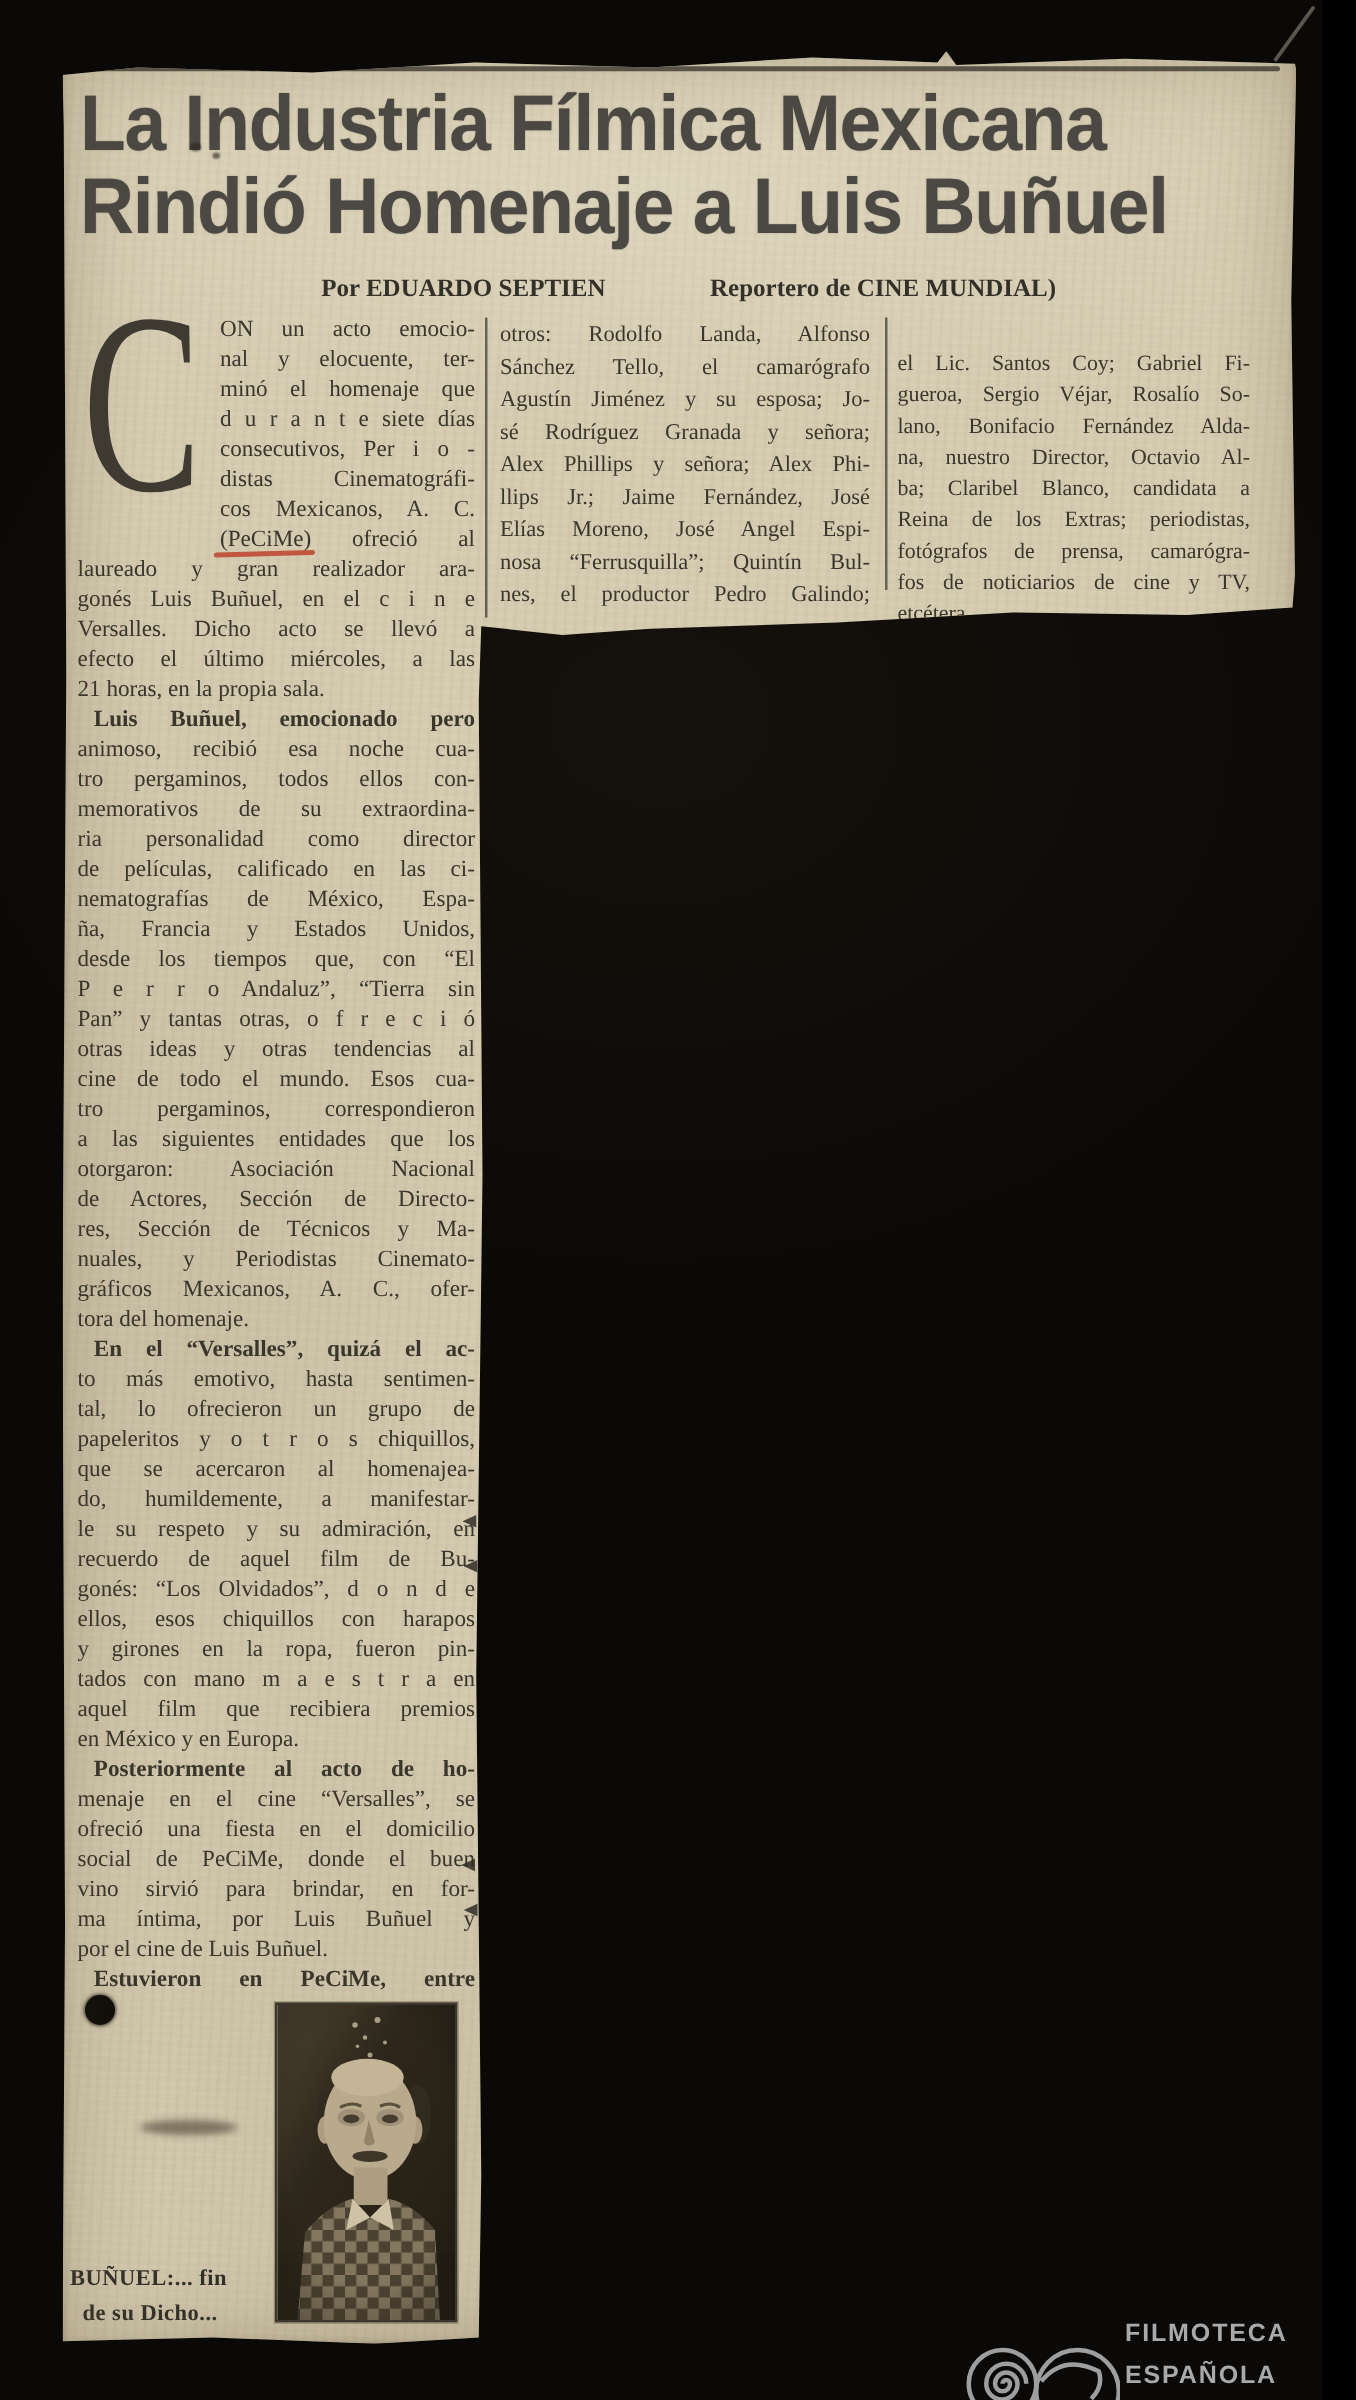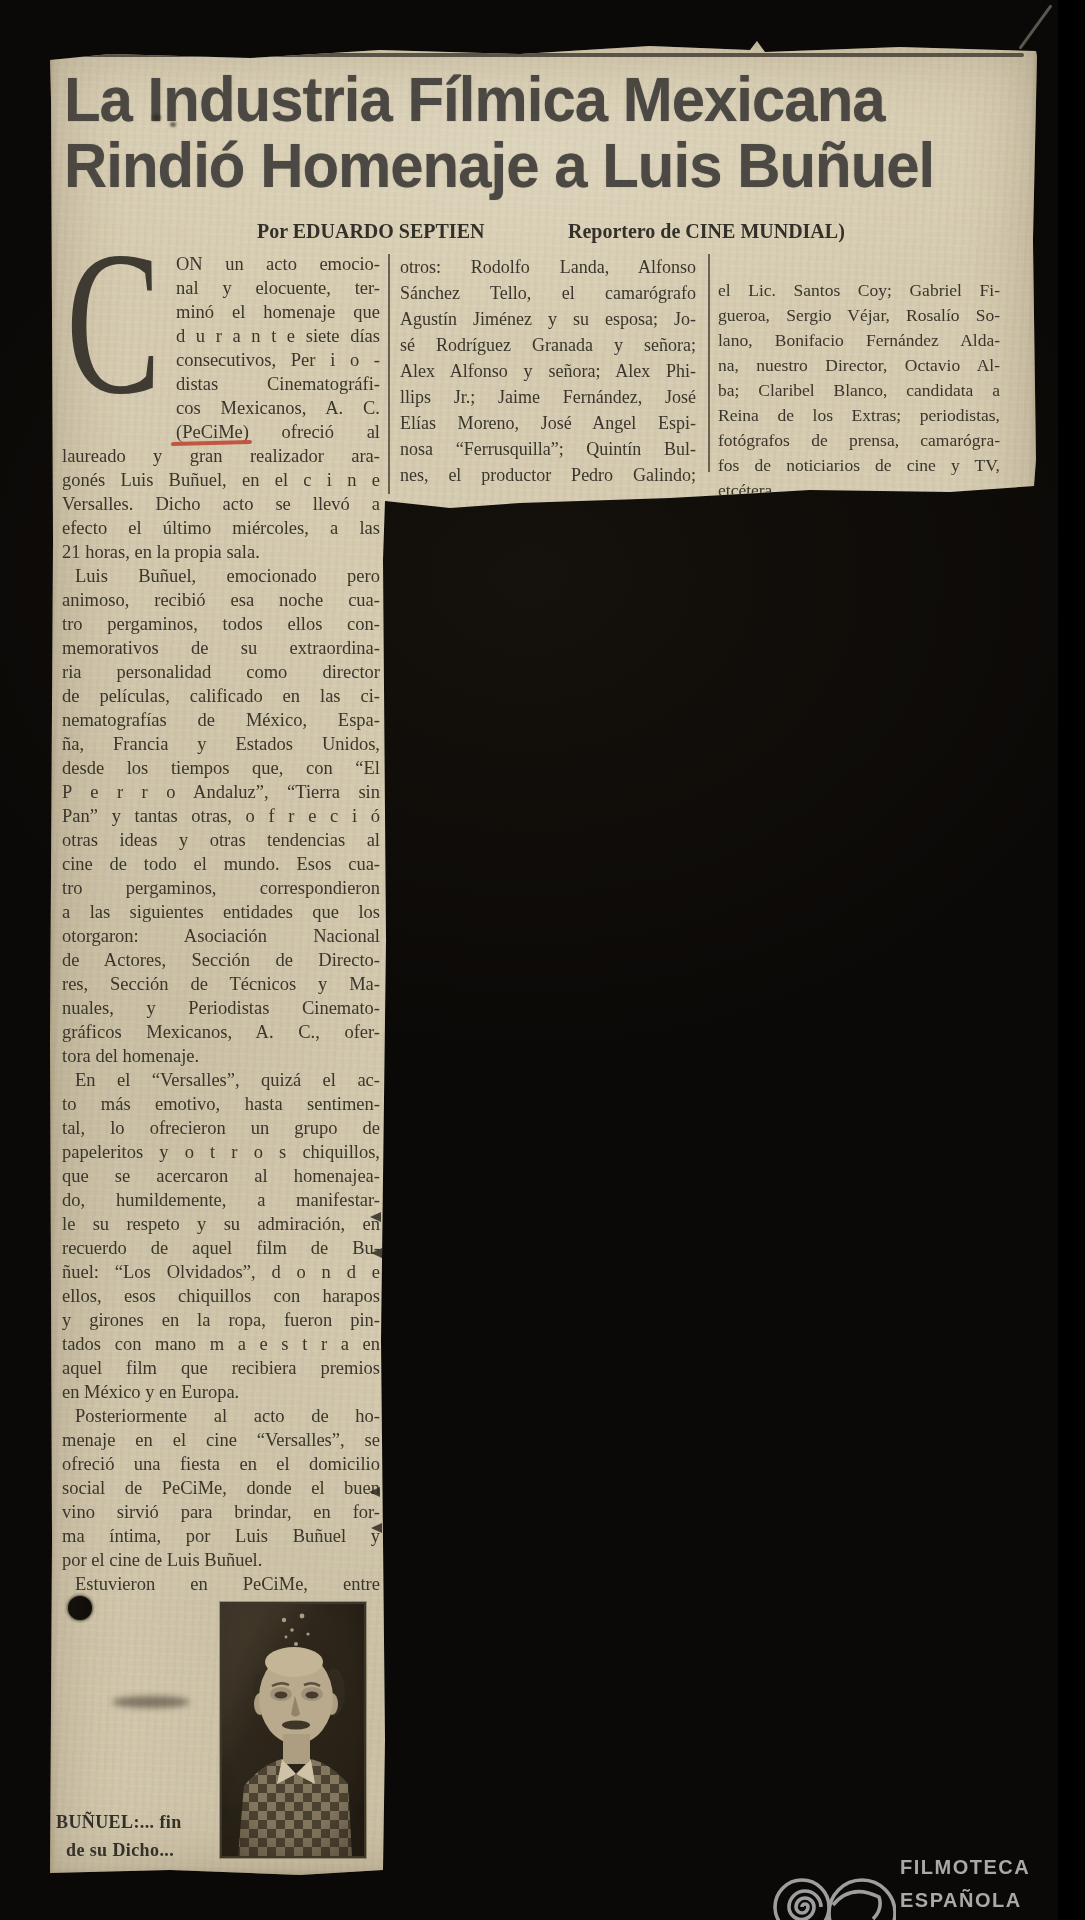--- a/index.html
+++ b/index.html
@@ -39,21 +39,21 @@
     font-weight:700;font-size:20px;}
   .byline .author{position:absolute;left:192px;white-space:nowrap;margin-left:15px;}
   .byline .role{position:absolute;left:518px;white-space:nowrap;}
   
   .col{position:absolute;color:#3a362c;}
   #col1{left:12px;top:212px;width:318px;font-size:18.5px;line-height:24px;}
   #col2{left:350px;top:214px;width:296px;font-size:18px;line-height:26px;}
   #col3{left:668px;top:214px;width:282px;font-size:17.5px;line-height:25px;margin-top:24px;}
   .ln{text-align:justify;text-align-last:justify;white-space:normal;}
   .ln.end{text-align-last:left;}
-  .ln.ind{text-indent:13px;}
+  .ln.ind{text-indent:13px;font-weight:bold;}
   .ln.dc{padding-left:114px;}
   .vrule{position:absolute;width:2px;background:#4c473c;opacity:.8;}
   #rule1{left:338px;top:214px;height:240px;}
   #rule2{left:658px;top:214px;height:218px;}
   .dropcap{position:absolute;left:16px;top:200px;font-size:198px;line-height:160px;
     color:#3f3b33;font-family:"Liberation Serif", serif;font-weight:400;
     transform:scale(.72,1.04);transform-origin:left top;}
   .hl{position:relative;}
   .hl::after{content:'';position:absolute;left:-5px;right:-3px;bottom:-3px;height:4px;
     background:#bf4a35;border-radius:3px;transform:rotate(-1.6deg);opacity:.9;}
@@ -136,42 +136,42 @@
         <div class="ln">gráficos Mexicanos, A. C., ofer-</div>
         <div class="ln end">tora del homenaje.</div>
         <div class="ln ind">En el “Versalles”, quizá el ac-</div>
         <div class="ln">to más emotivo, hasta sentimen-</div>
         <div class="ln">tal, lo ofrecieron un grupo de</div>
         <div class="ln">papeleritos y o t r o s chiquillos,</div>
         <div class="ln">que se acercaron al homenajea-</div>
         <div class="ln">do, humildemente, a manifestar-</div>
         <div class="ln">le su respeto y su admiración, en</div>
         <div class="ln">recuerdo de aquel film de Bu-</div>
-        <div class="ln">ñuel: “Los Olvidados”, d o n d e</div>
+        <div class="ln">gonés: “Los Olvidados”, d o n d e</div>
         <div class="ln">ellos, esos chiquillos con harapos</div>
         <div class="ln">y girones en la ropa, fueron pin-</div>
         <div class="ln">tados con mano m a e s t r a en</div>
         <div class="ln">aquel film que recibiera premios</div>
         <div class="ln end">en México y en Europa.</div>
         <div class="ln ind">Posteriormente al acto de ho-</div>
         <div class="ln">menaje en el cine “Versalles”, se</div>
         <div class="ln">ofreció una fiesta en el domicilio</div>
         <div class="ln">social de PeCiMe, donde el buen</div>
         <div class="ln">vino sirvió para brindar, en for-</div>
         <div class="ln">ma íntima, por Luis Buñuel y</div>
         <div class="ln end">por el cine de Luis Buñuel.</div>
         <div class="ln ind">Estuvieron en PeCiMe, entre</div>
       </div>
     <div class="vrule" id="rule1"></div>
     <div class="col" id="col2">
         <div class="ln">otros: Rodolfo Landa, Alfonso</div>
         <div class="ln">Sánchez Tello, el camarógrafo</div>
         <div class="ln">Agustín Jiménez y su esposa; Jo-</div>
         <div class="ln">sé Rodríguez Granada y señora;</div>
-        <div class="ln">Alex Alfonso y señora; Alex Phi-</div>
+        <div class="ln">Alex Phillips y señora; Alex Phi-</div>
         <div class="ln">llips Jr.; Jaime Fernández, José</div>
         <div class="ln">Elías Moreno, José Angel Espi-</div>
         <div class="ln">nosa “Ferrusquilla”; Quintín Bul-</div>
         <div class="ln">nes, el productor Pedro Galindo;</div>
       </div>
     <div class="vrule" id="rule2"></div>
     <div class="col" id="col3">
         <div class="ln">el Lic. Santos Coy; Gabriel Fi-</div>
         <div class="ln">gueroa, Sergio Véjar, Rosalío So-</div>
         <div class="ln">lano, Bonifacio Fernández Alda-</div>

